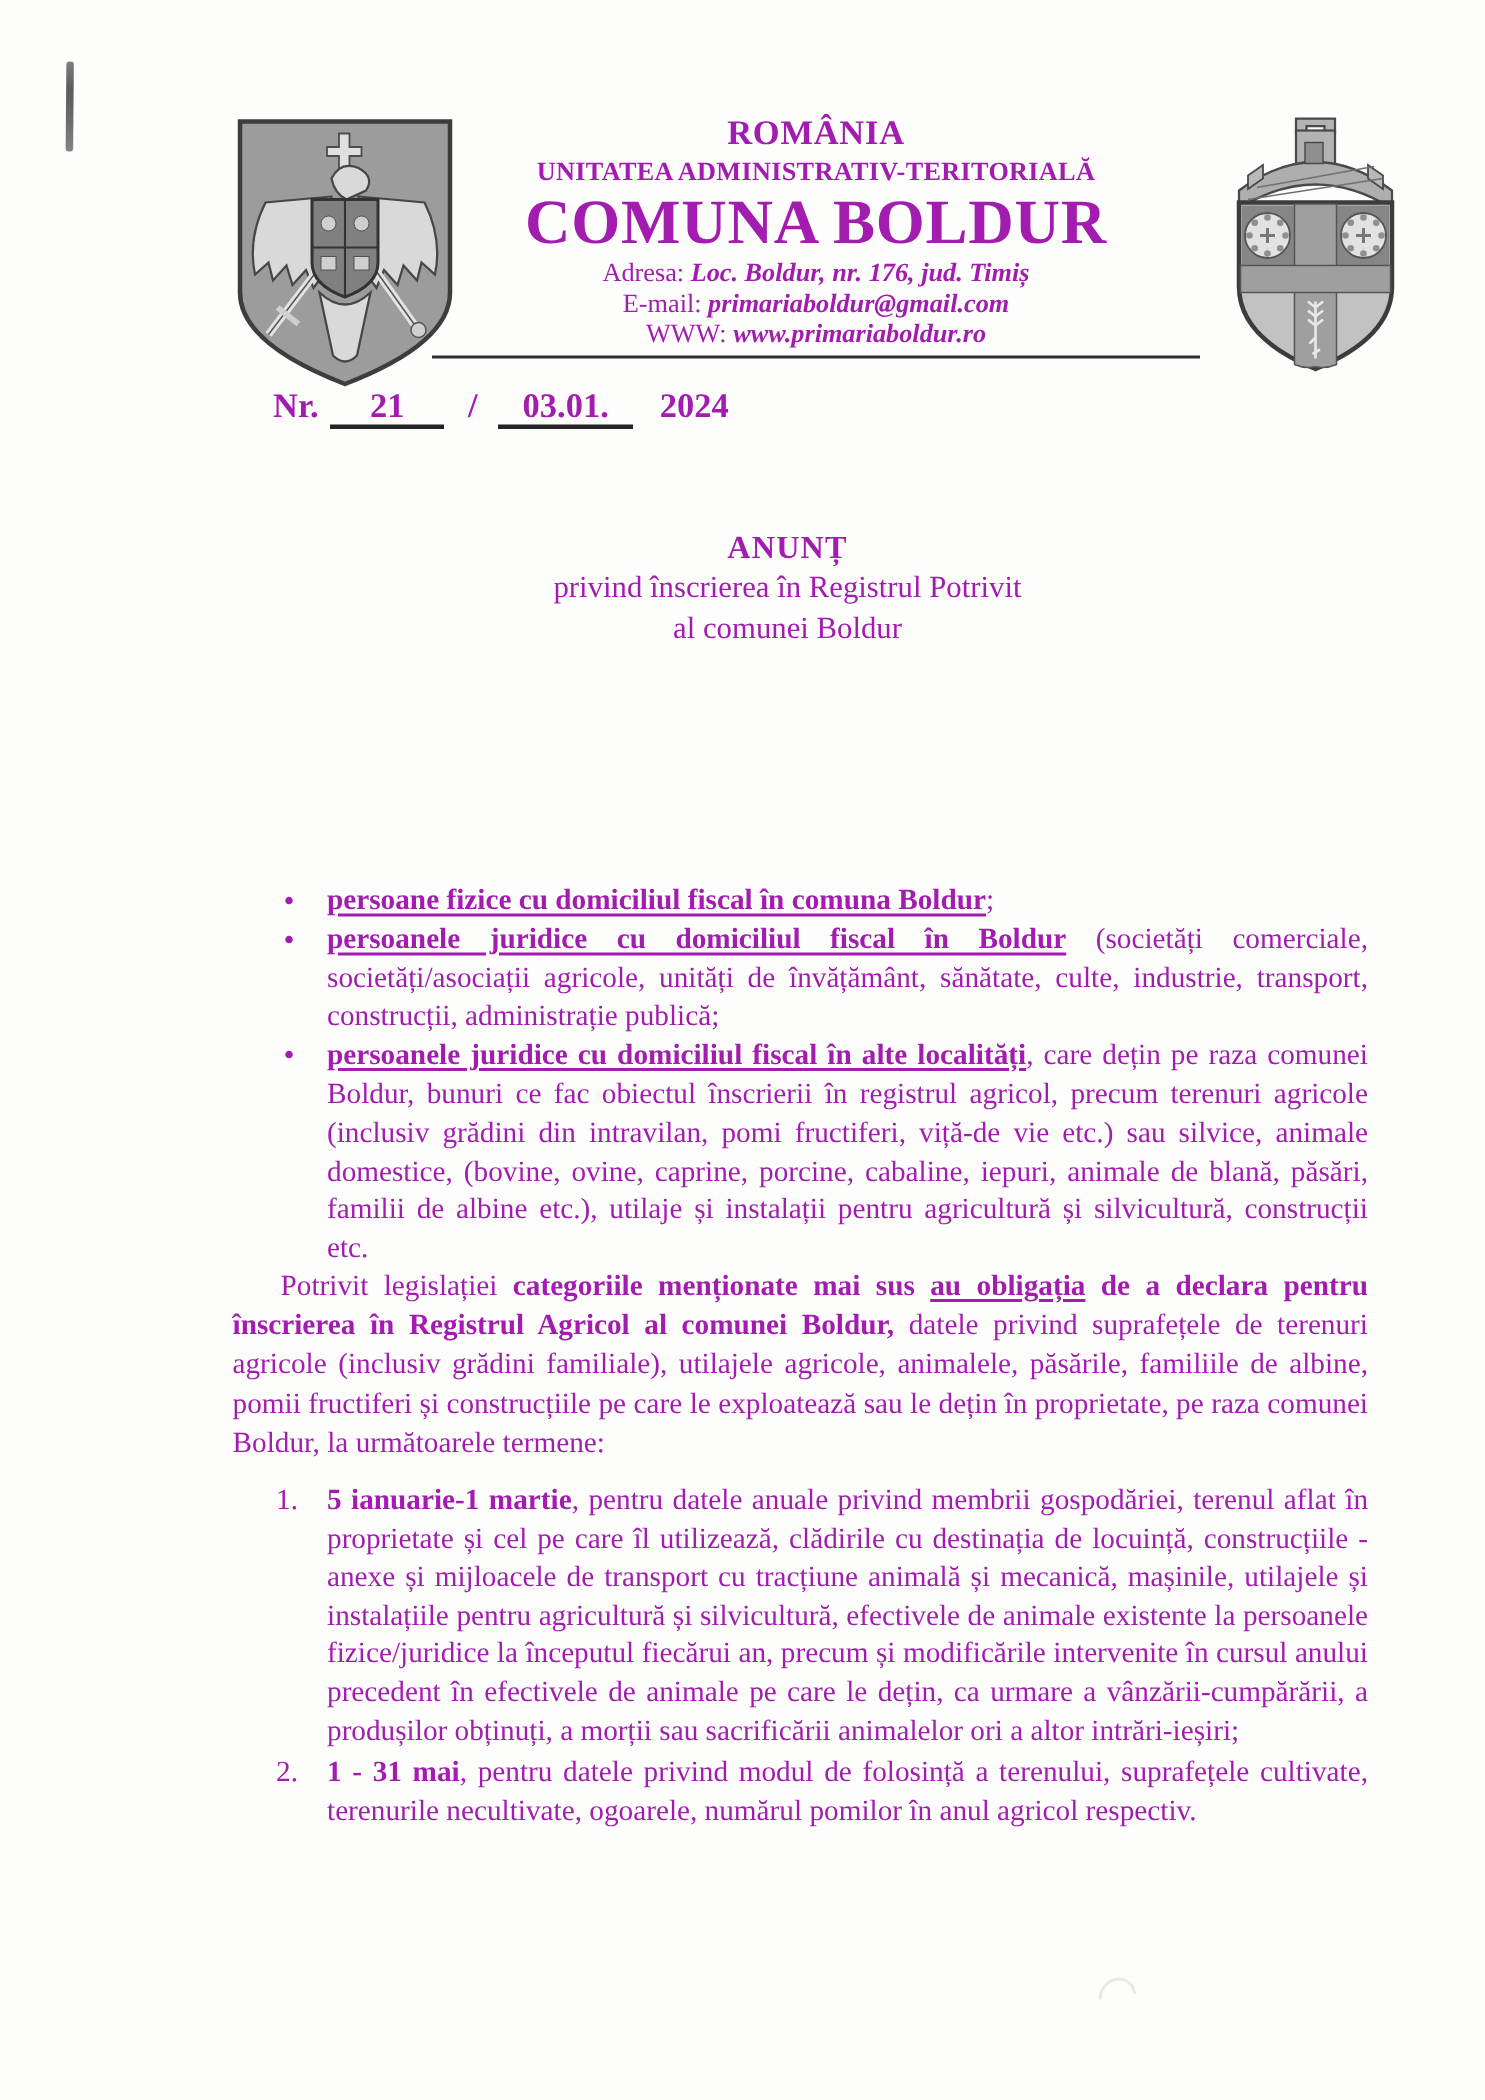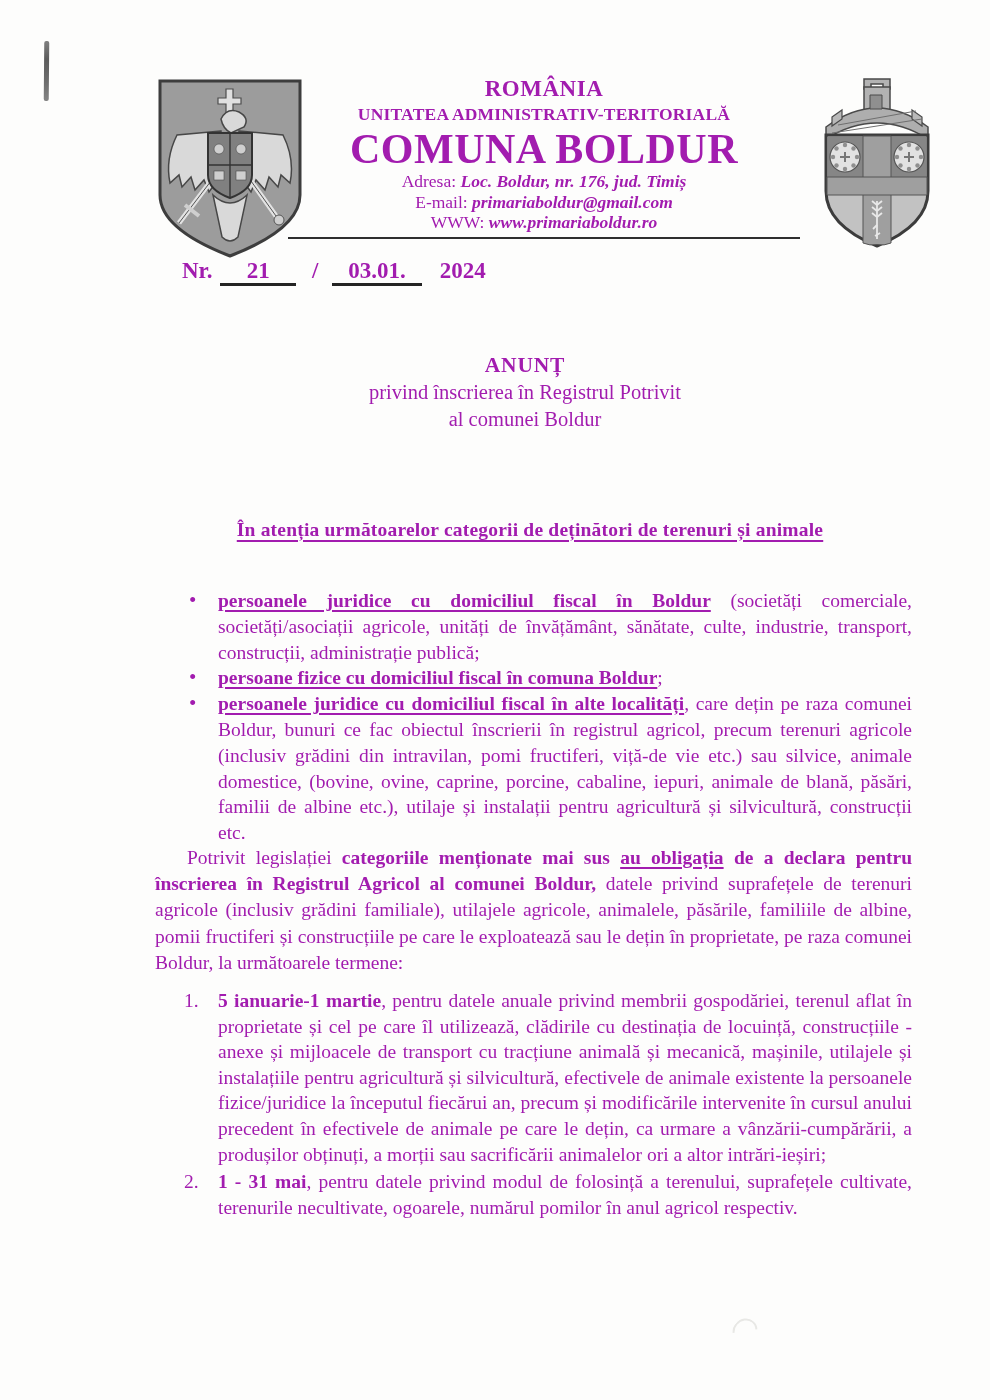--- a/index.html
+++ b/index.html
@@ -232,28 +232,27 @@
     <span class="u date">03.01.</span>
     <span class="reg-year">2024</span>
   </div>
 
   <div class="title-block">
     <div class="doc-title">ANUNȚ</div>
     <div class="doc-subtitle">privind înscrierea în Registrul Potrivit</div>
     <div class="doc-subtitle">al comunei Boldur</div>
   </div>
 
-  <div class="attention">În atenția următoarelor categorii de deținători de terenuri și animale</div>
 
   <ul class="bullets">
     <li>
+      <span class="bu">persoane fizice cu domiciliul fiscal în comuna Boldur</span><span>;</span>
+    </li>
+    <li>
       <span class="bu">persoanele juridice cu domiciliul fiscal în Boldur</span><span> (societăți comerciale, societăți/asociații agricole, unități de învățământ, sănătate, culte, industrie, transport, construcții, administrație publică;</span>
-    </li>
-    <li>
-      <span class="bu">persoane fizice cu domiciliul fiscal în comuna Boldur</span><span>;</span>
     </li>
     <li>
       <span class="bu">persoanele juridice cu domiciliul fiscal în alte localități</span><span>, care dețin pe raza comunei Boldur, bunuri ce fac obiectul înscrierii în registrul agricol, precum terenuri agricole (inclusiv grădini din intravilan, pomi fructiferi, viță-de vie etc.) sau silvice, animale domestice, (bovine, ovine, caprine, porcine, cabaline, iepuri, animale de blană, păsări, familii de albine etc.), utilaje și instalații pentru agricultură și silvicultură, construcții etc.</span>
     </li>
   </ul>
 
   <p class="para"><span>Potrivit legislației </span><span class="b">categoriile menționate mai sus </span><span class="b u2">au obligația</span><span class="b"> de a declara pentru înscrierea în Registrul Agricol al comunei Boldur,</span><span> datele privind suprafețele de terenuri agricole (inclusiv grădini familiale), utilajele agricole, animalele, păsările, familiile de albine, pomii fructiferi și construcțiile pe care le exploatează sau le dețin în proprietate, pe raza comunei Boldur, la următoarele termene:</span></p>
 
   <ol class="numbered">
     <li>

